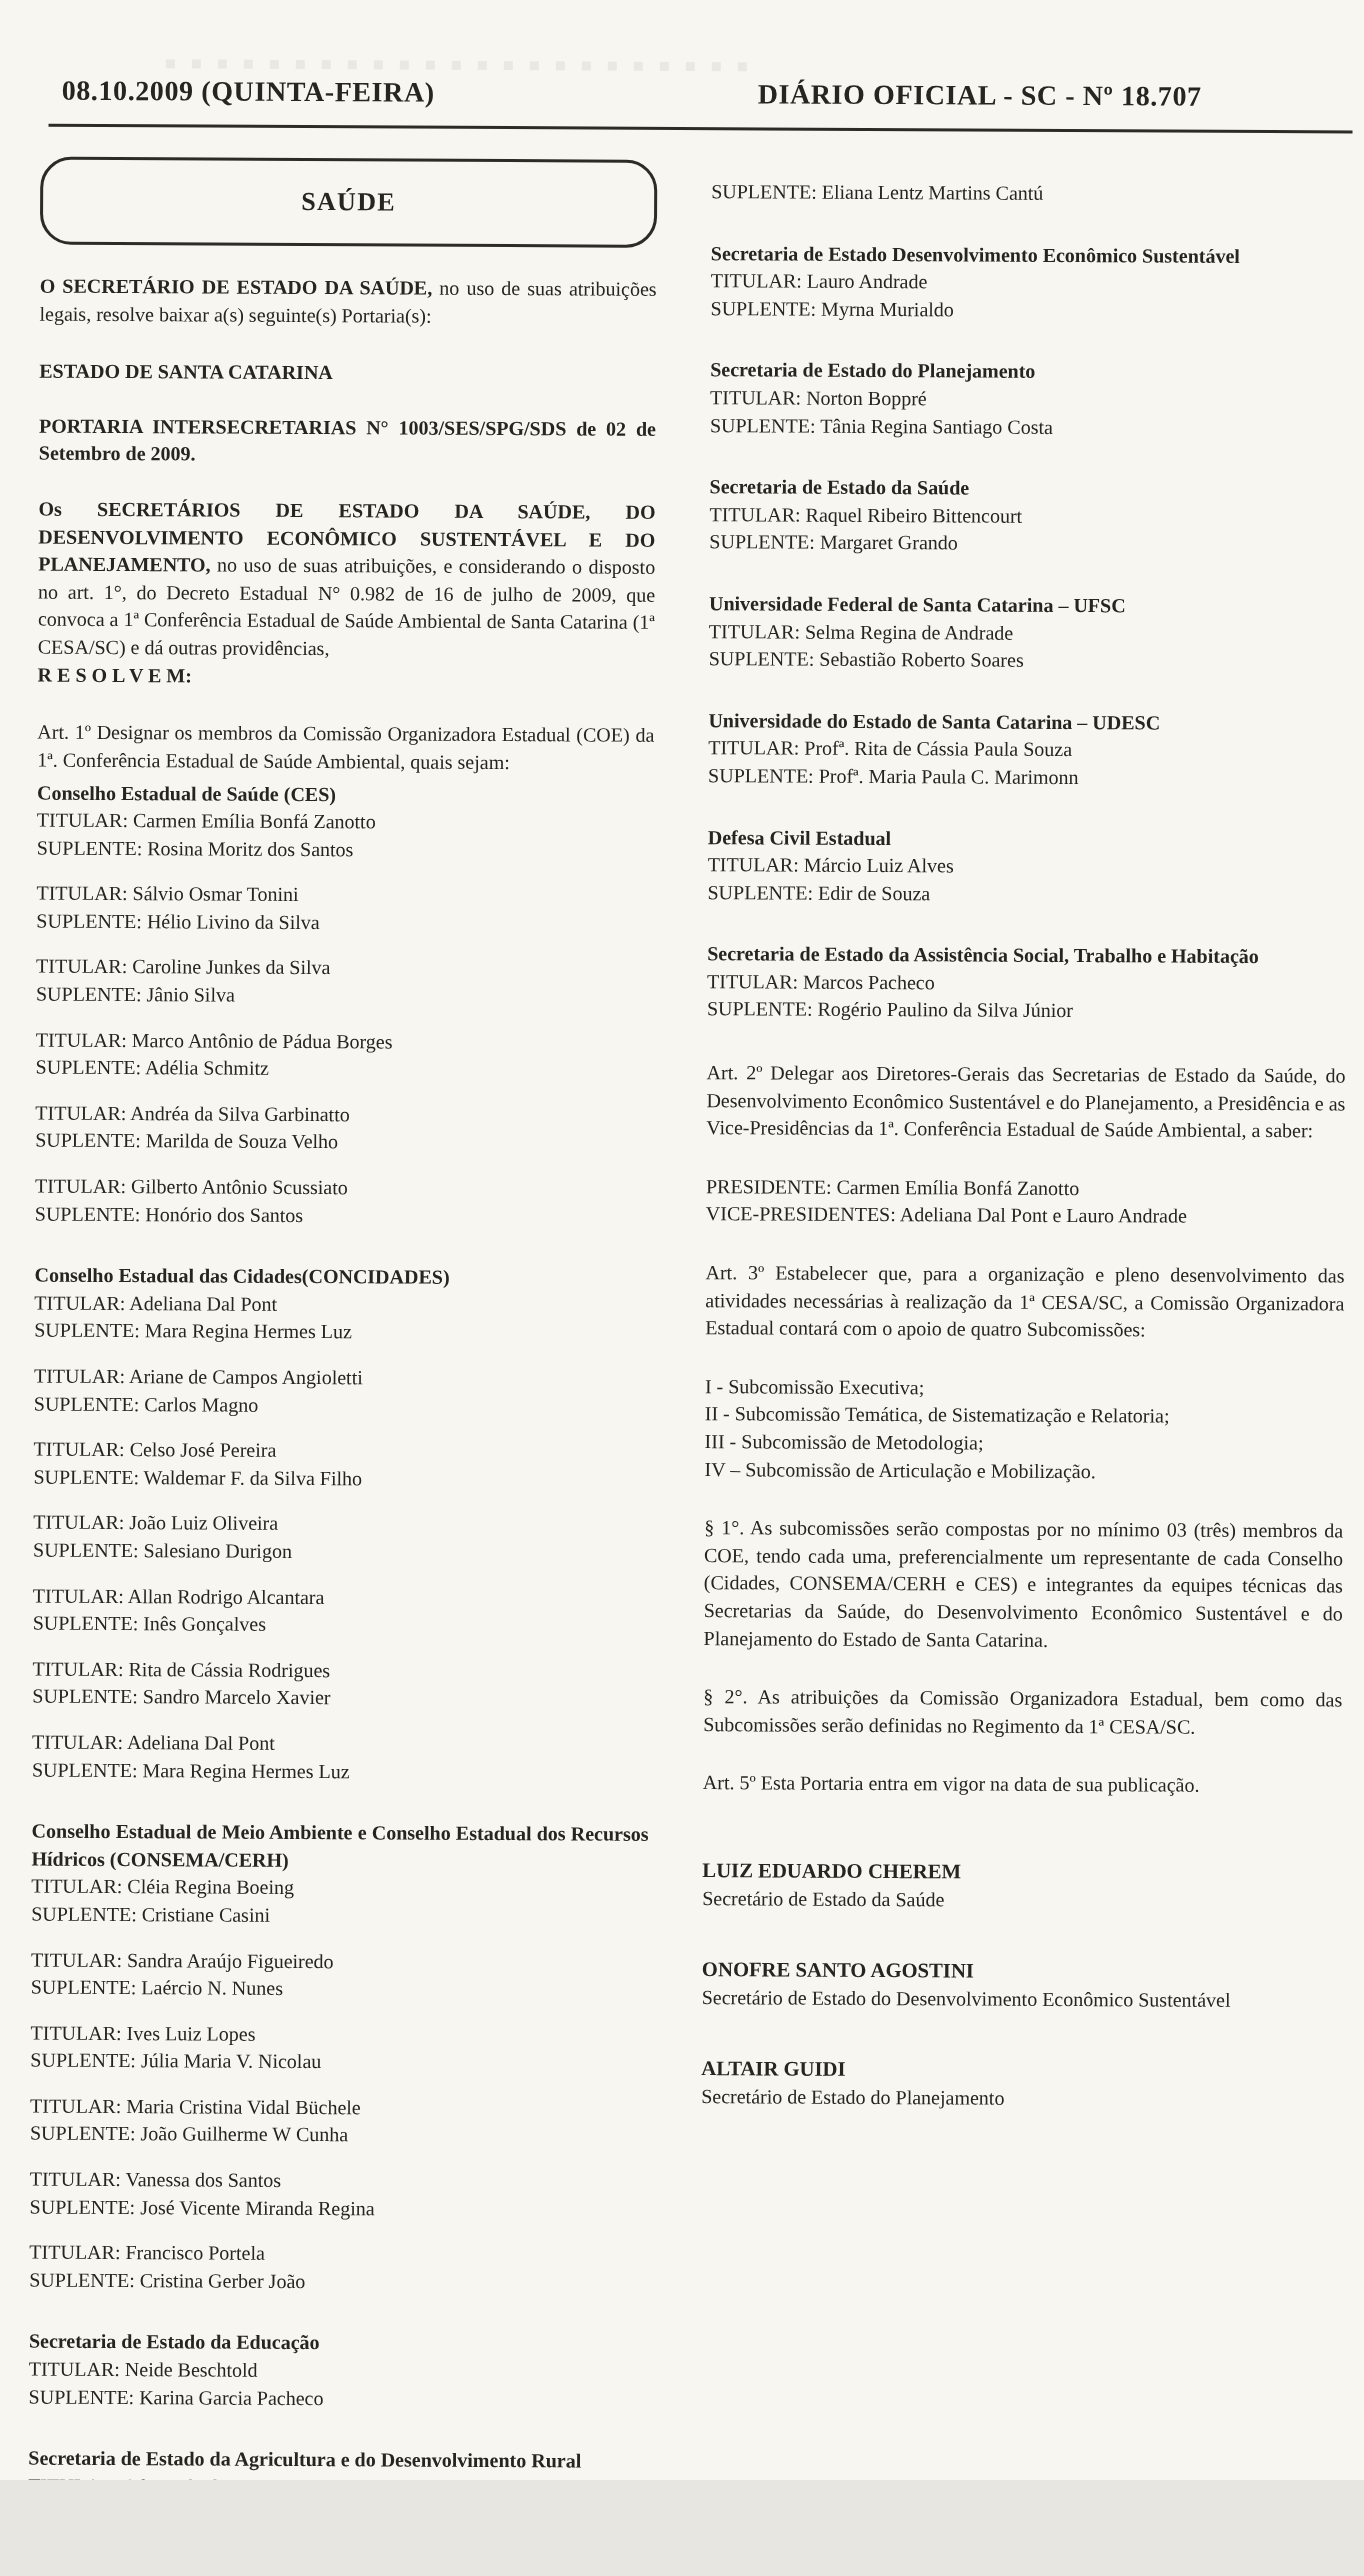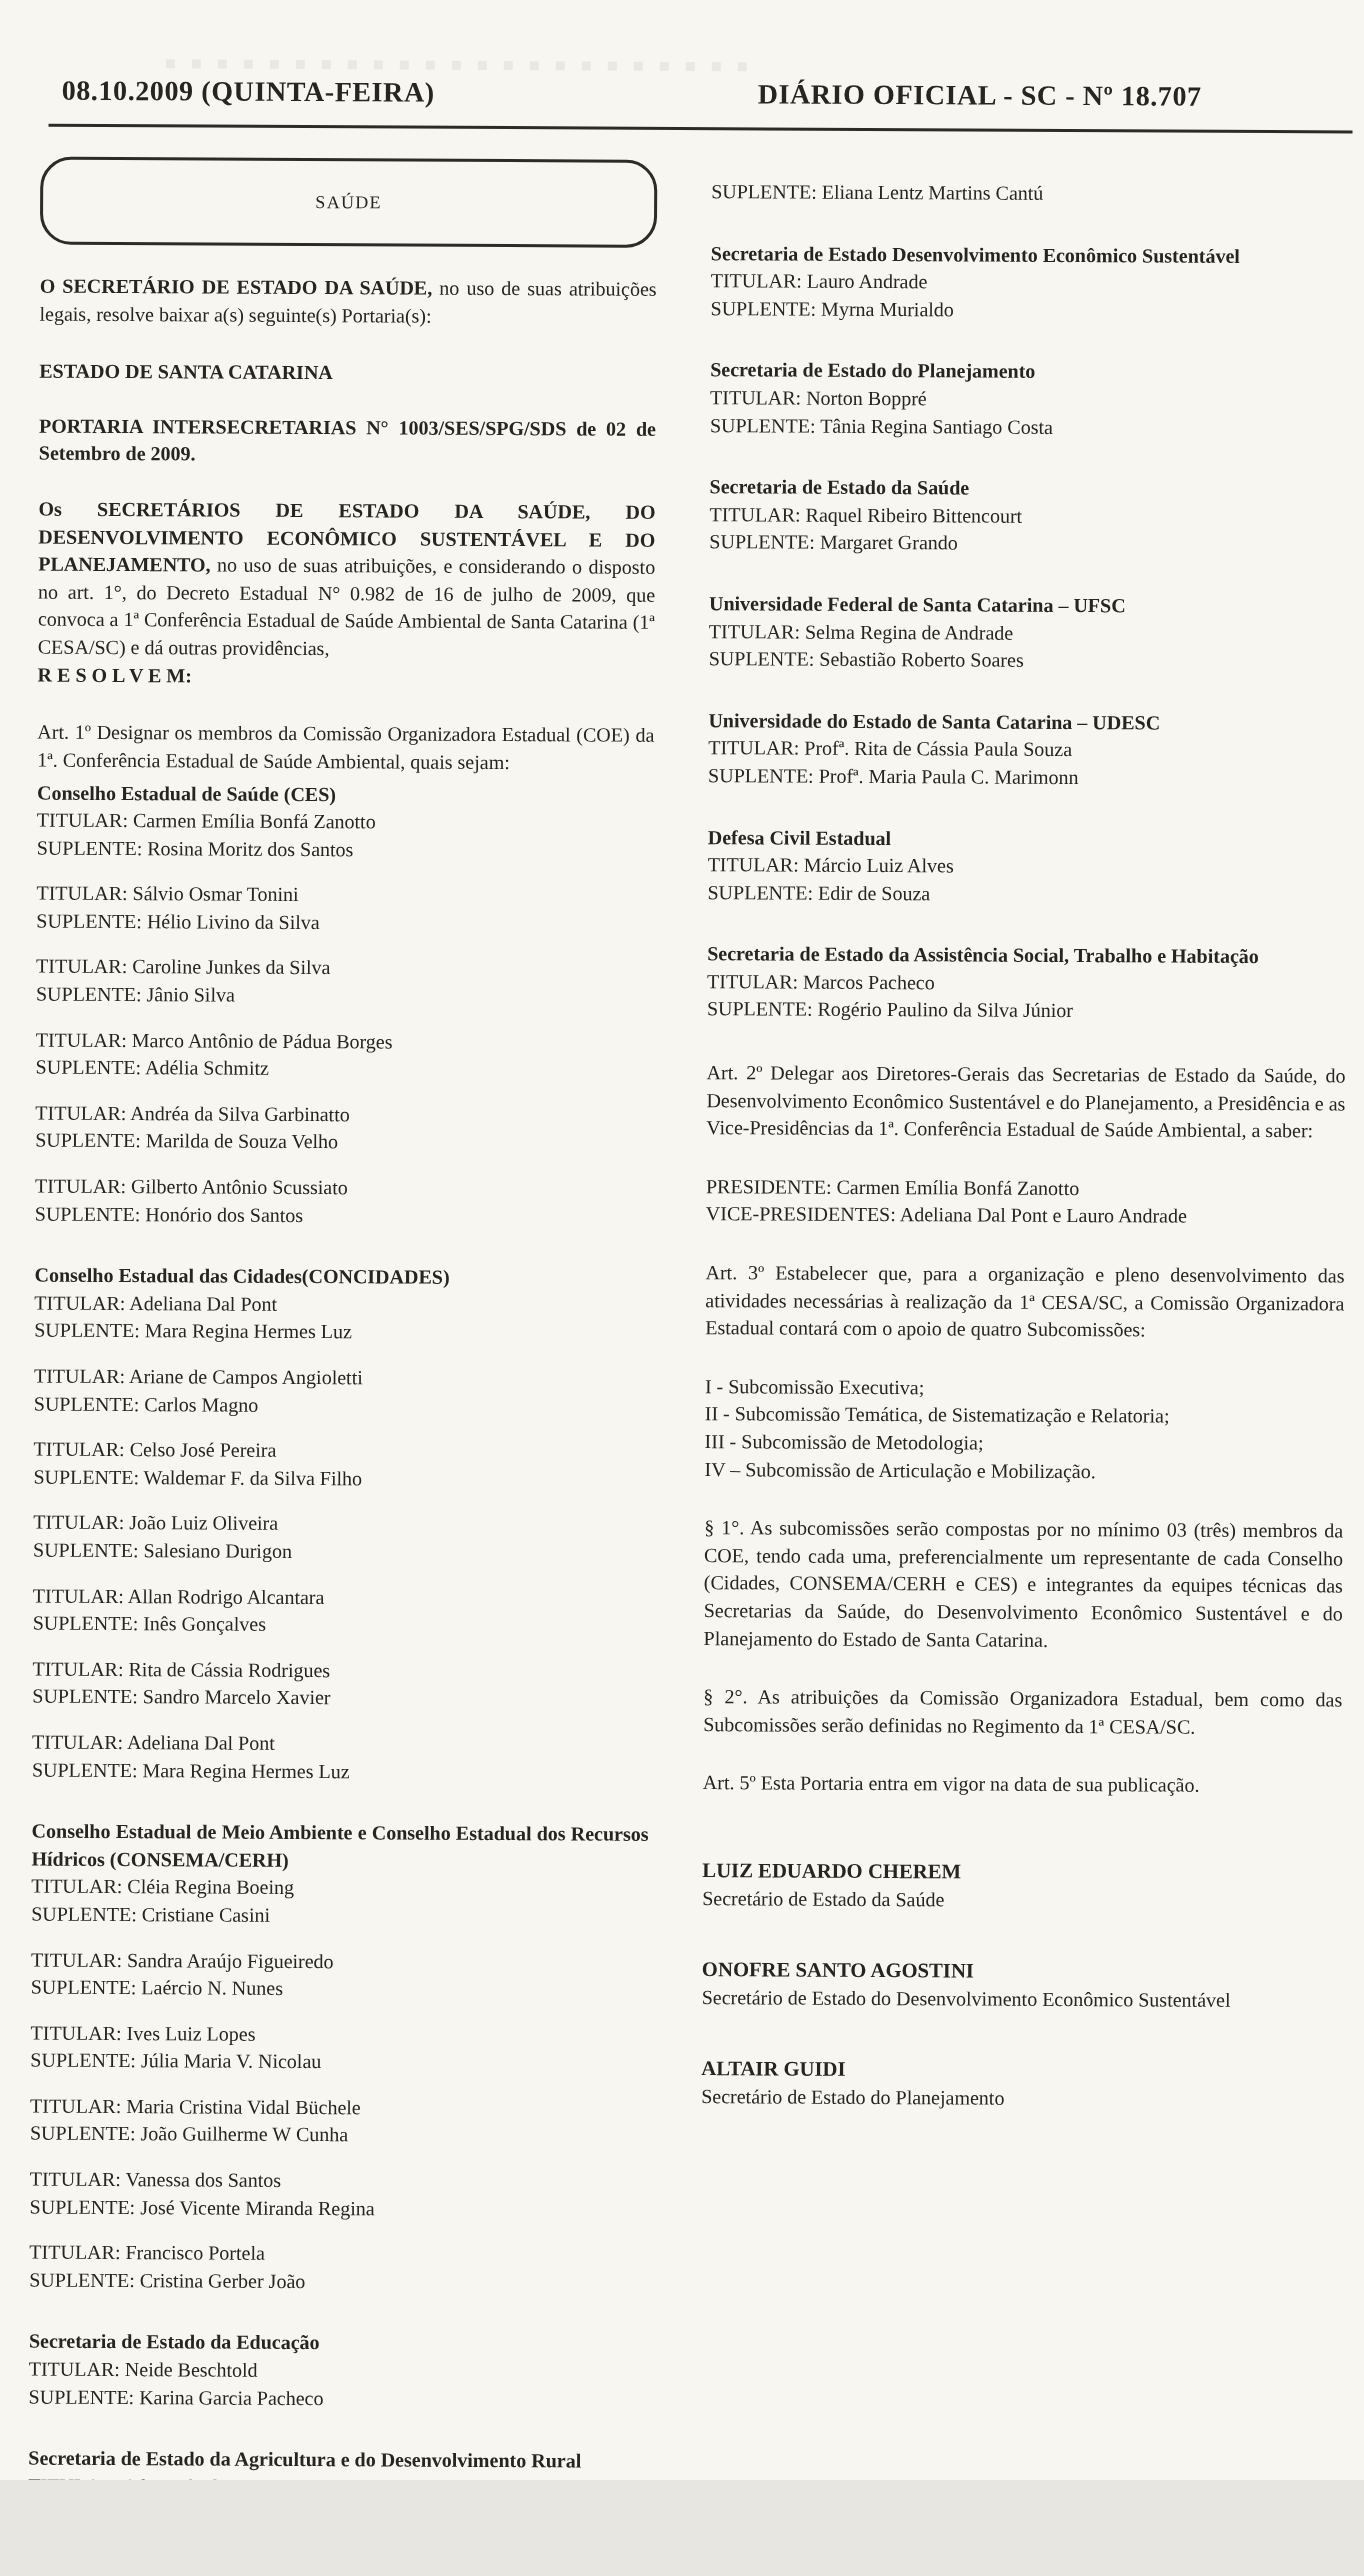--- a/index.html
+++ b/index.html
@@ -42,21 +42,21 @@
   .col-left{left:36px;width:617px;}
   .col-right{left:707px;width:639px;}
 
   .banner{
     box-sizing:border-box;
     width:100%;height:88px;
     border:3.2px solid #2c2b26;border-radius:31px;
     display:flex;align-items:center;justify-content:center;
     margin-bottom:28px;
   }
-  .banner span{font-weight:normal;font-size:18px;letter-spacing:1.3px;}
+  .banner span{font-weight:bold;font-size:26px;letter-spacing:1.3px;}
 
   p{margin:0;}
   .para{text-align:justify;}
   .intro{margin-bottom:30px;}
   .state-title{font-weight:bold;margin-bottom:27px;}
   .portaria-title{font-weight:bold;text-align:justify;margin-bottom:28px;}
   .preamble{margin-bottom:0;}
   .resolve-line{font-weight:bold;margin-bottom:30px;}
   .art1{margin-bottom:5.2px;}
 

